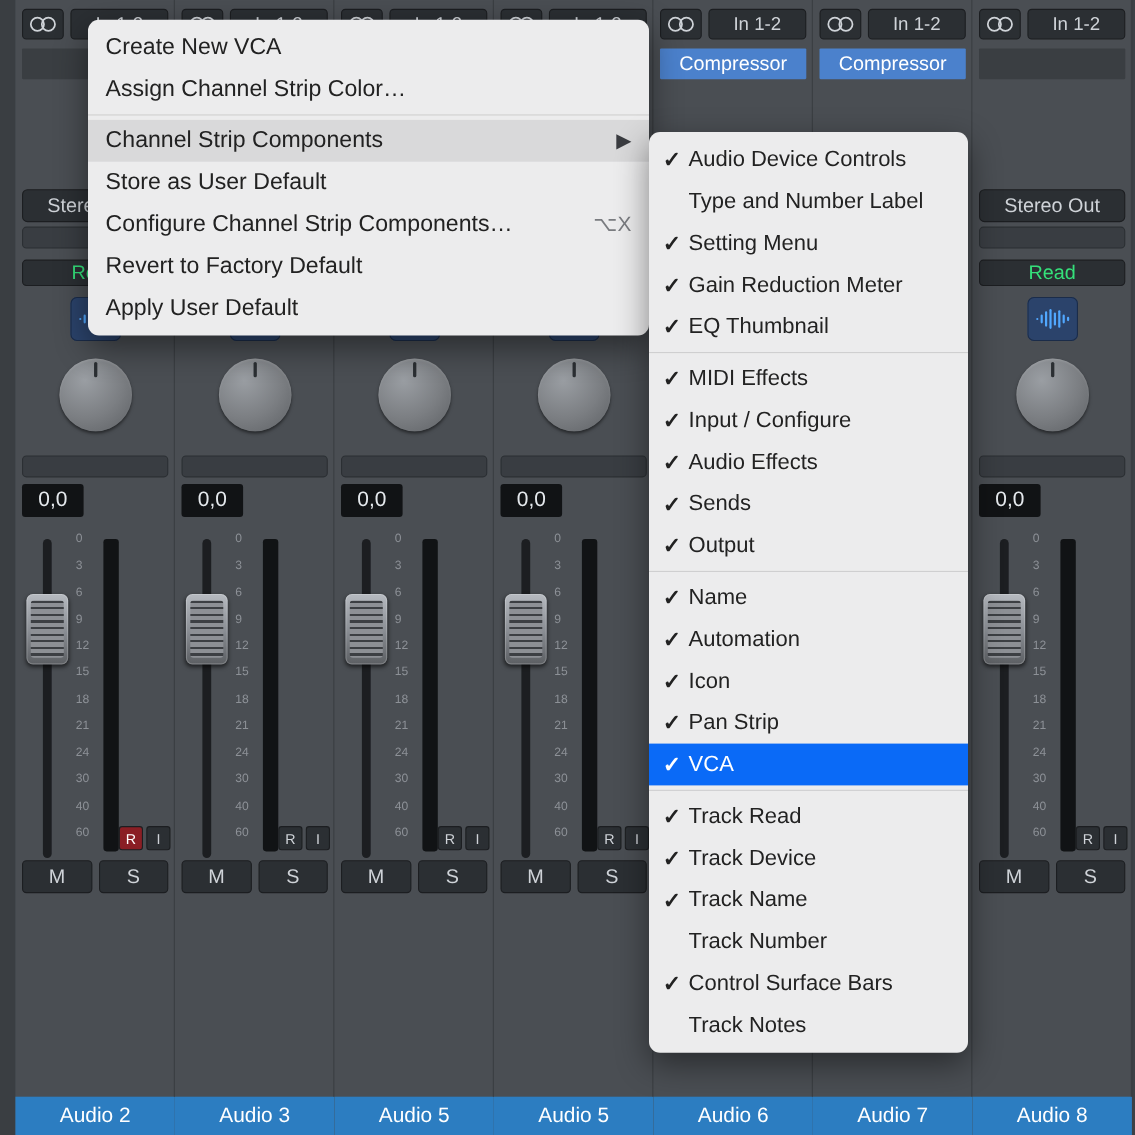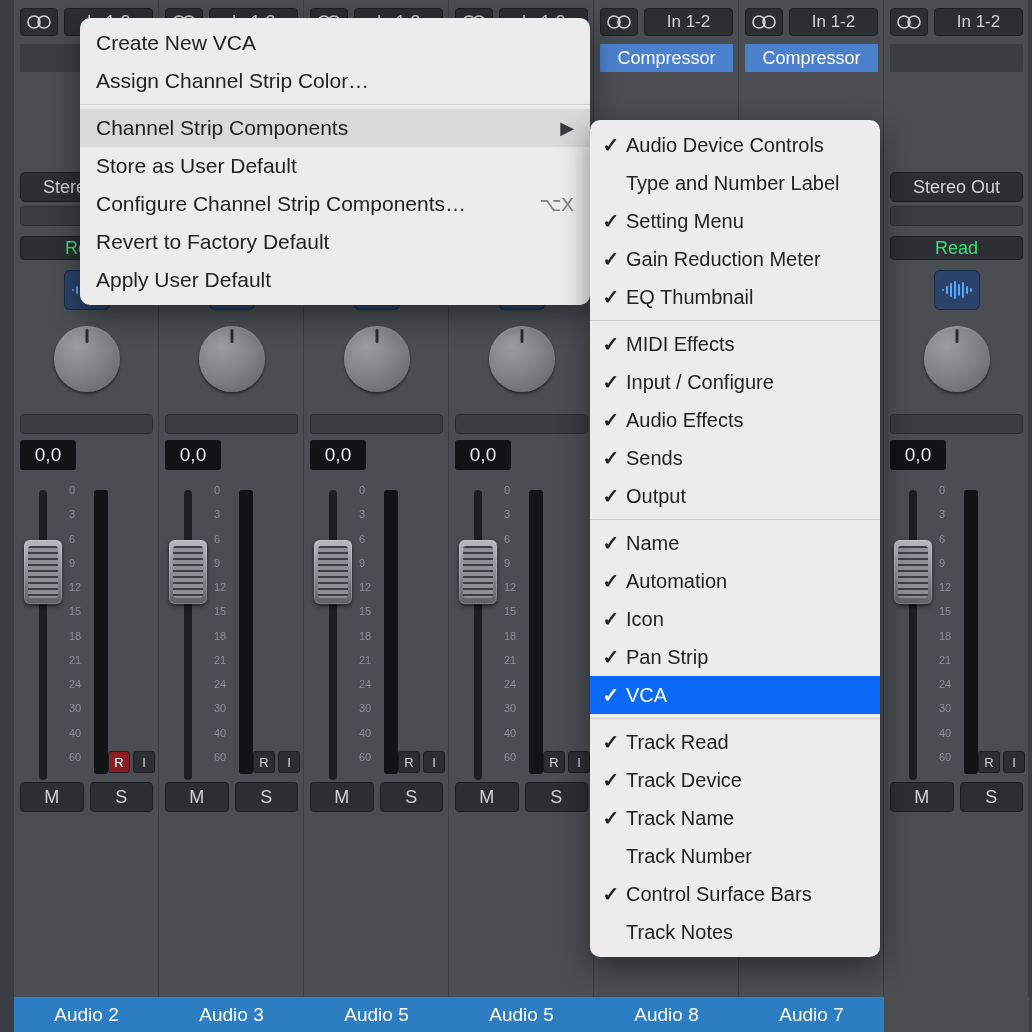--- a/index.html
+++ b/index.html
@@ -560,21 +560,21 @@
       </div>
       <div class="ms-row">
         <div class="ms-btn">
           <span>M</span>
         </div>
         <div class="ms-btn">
           <span>S</span>
         </div>
       </div>
       <div class="name-row blue">
-        <span>Audio 8</span>
+        <span>Audio 6</span>
       </div>
     </div>
     <div class="strip">
       <div class="io-row row">
         <div class="tiny-btn stereo-icon">
           <svg width="26" height="16" viewBox="0 0 26 16">
             <circle cx="8" cy="8" r="6" fill="none" stroke="#cfd3d8" stroke-width="1.6"></circle>
             <circle cx="18" cy="8" r="6" fill="none" stroke="#cfd3d8" stroke-width="1.6"></circle>
           </svg>
         </div>
@@ -751,20 +751,23 @@
         </div>
       </div>
       <div class="ms-row">
         <div class="ms-btn">
           <span>M</span>
         </div>
         <div class="ms-btn">
           <span>S</span>
         </div>
       </div>
+      <div class="name-row blue">
+        <span>Audio 8</span>
+      </div>
     </div>
   </div>
 
 <div class="ctx-menu" id="ctx">
     <div class="ctx-item">
       <span>Create New VCA</span>
     </div>
     <div class="ctx-item">
       <span>Assign Channel Strip Color…</span>
     </div>

